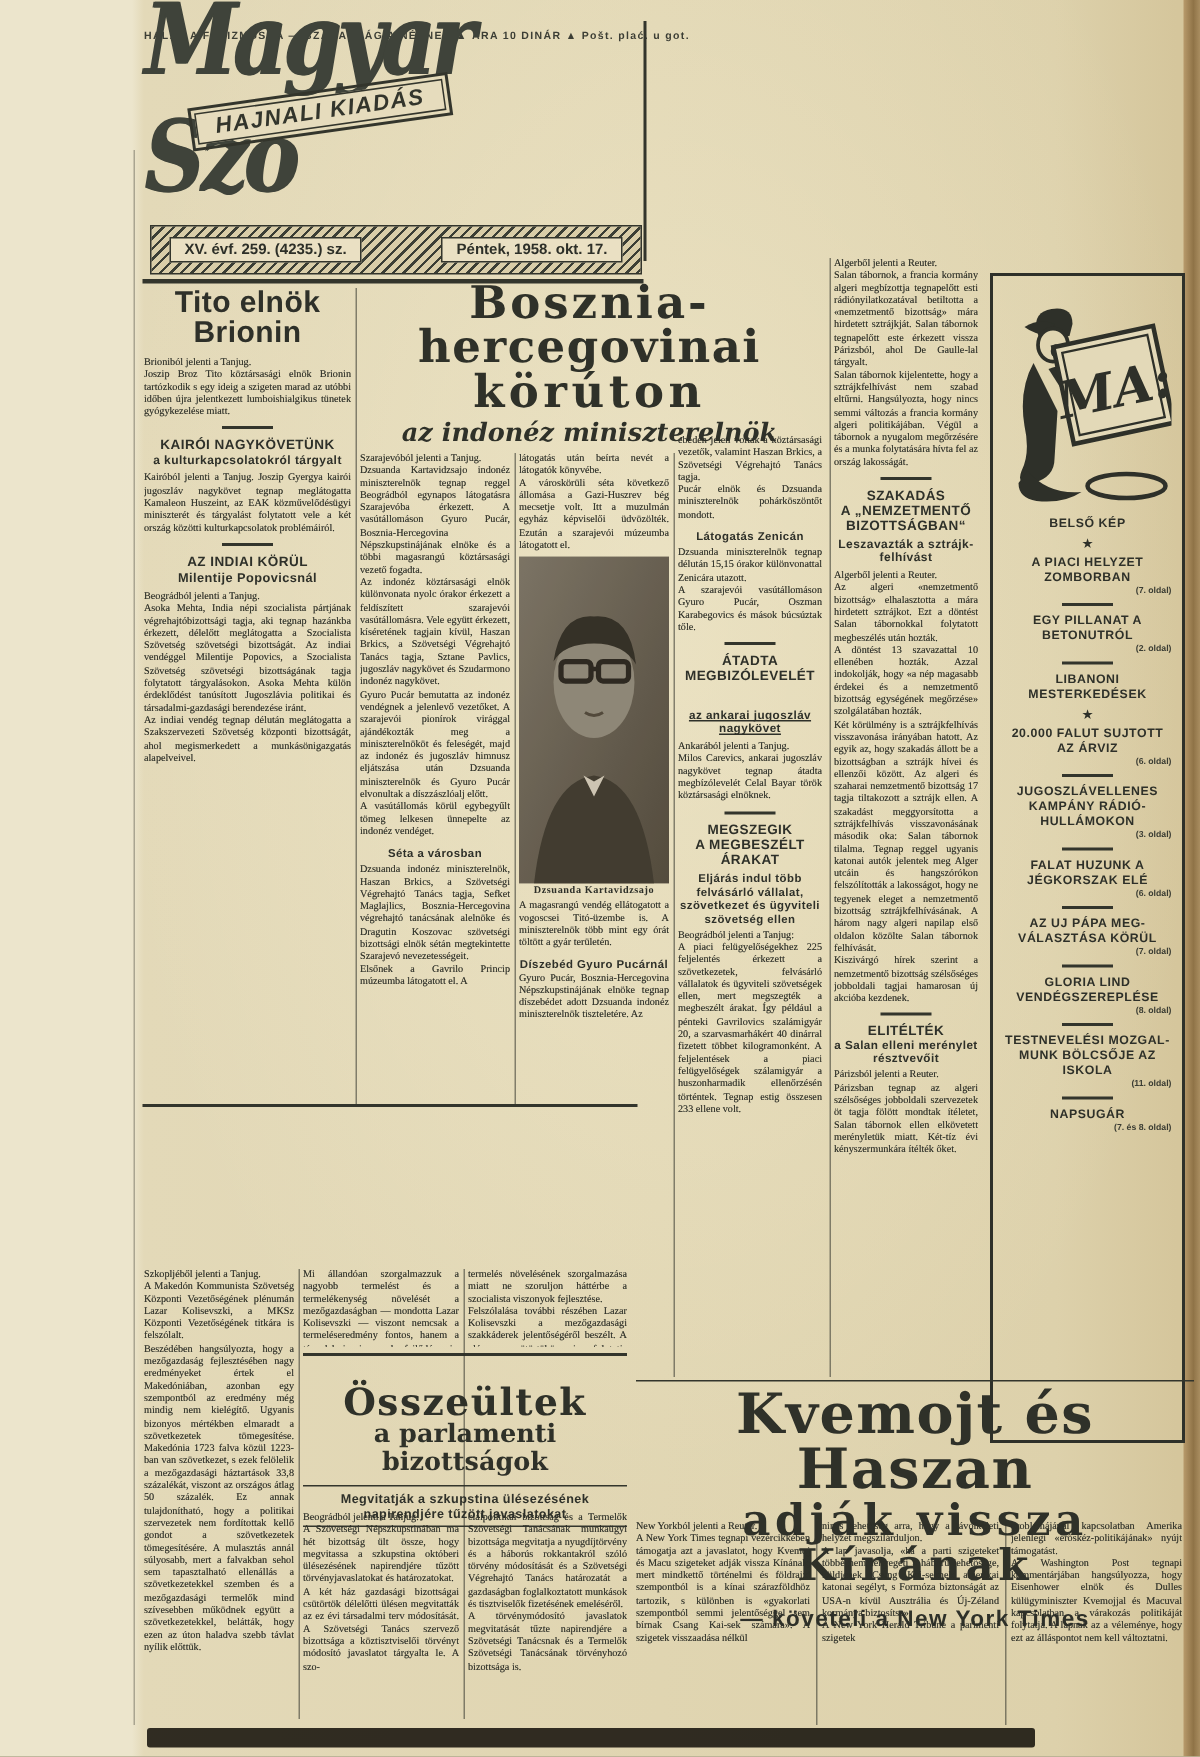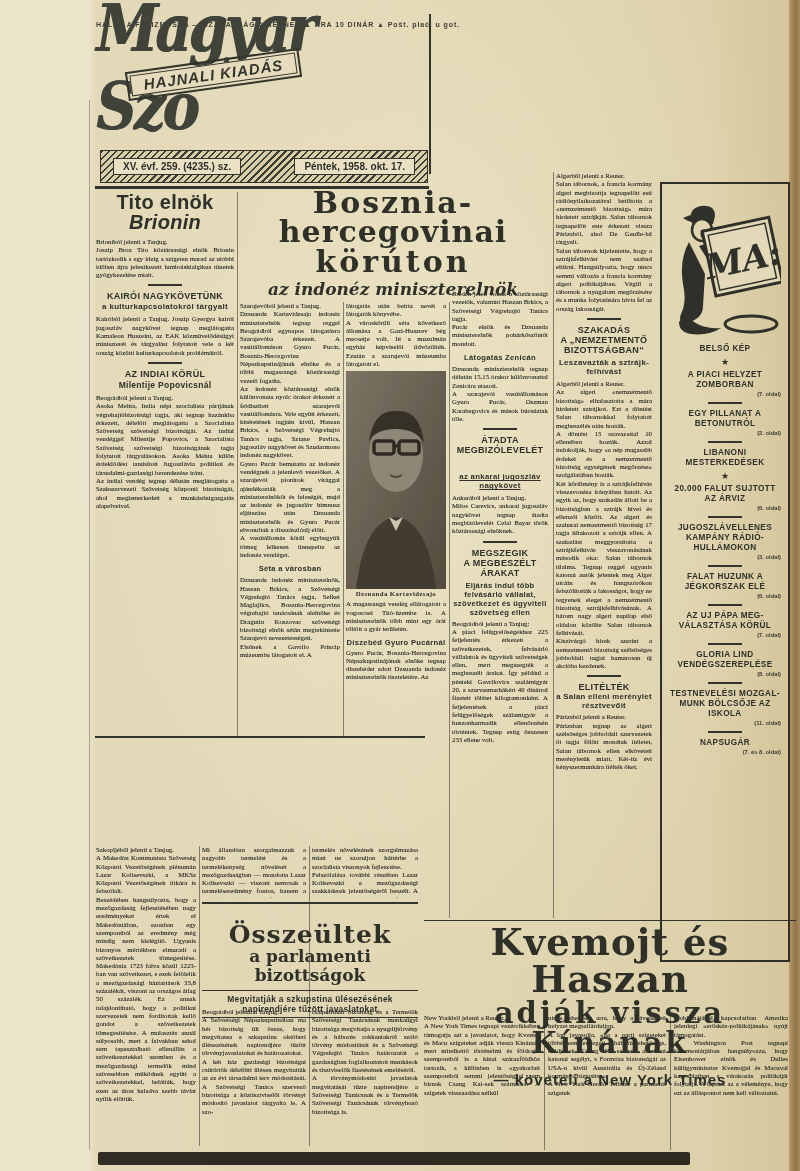--- a/index.html
+++ b/index.html
@@ -45,21 +45,21 @@
   <div class="abs" style="left:100px;top:150px;width:328px;height:33px;border:1px solid #33352c;display:flex;align-items:center;justify-content:space-between;padding:0 12px;box-sizing:border-box;background:repeating-linear-gradient(135deg,#3b3e35 0 1.6px,#d9cda8 1.6px 5px);">
     <span style="background:#eae0c3;border:1px solid #33352c;padding:2px 9px;font-family:'Liberation Sans',sans-serif;font-weight:bold;font-size:10px;white-space:nowrap;">XV. évf. 259. (4235.) sz.</span>
     <span style="background:#eae0c3;border:1px solid #33352c;padding:2px 9px;font-family:'Liberation Sans',sans-serif;font-weight:bold;font-size:10px;white-space:nowrap;">Péntek, 1958. okt. 17.</span>
   </div>
 
   <div class="abs rule" style="left:95px;top:186px;width:334px;height:3px;"></div>
 
 
   <div class="abs" style="left:96px;top:192px;width:138px;height:545px;overflow:hidden;">
     <div class="sh" style="font-size:20px;line-height:1.0;">Tito elnök</div>
-    <div class="sh" style="font-size:20px;line-height:1.0;font-style:italic;">Brionin</div>
+    <div class="sh" style="font-size:20px;line-height:1.0;">Brionin</div>
     <div class="b" style="margin-top:6px;">Brioniból jelenti a Tanjug.
 Joszip Broz Tito köztársasági elnök Brionin tartózkodik s egy ideig a szigeten marad az utóbbi időben újra jelentkezett lumboishialgikus tünetek gyógykezelése miatt.</div>
     <div class="dividerline"></div>
     <div class="sh" style="font-size:9px;">KAIRÓI NAGYKÖVETÜNK</div>
     <div class="sh" style="font-size:8px;margin-top:1px;">a kulturkapcsolatokról tárgyalt</div>
     <div class="b" style="margin-top:4px;">Kairóból jelenti a Tanjug. Joszip Gyergya kairói jugoszláv nagykövet tegnap meglátogatta Kamaleon Huszeint, az EAK közművelődésügyi miniszterét és tárgyalást folytatott vele a két ország közötti kulturkapcsolatok problémáiról.</div>
     <div class="dividerline"></div>
     <div class="sh" style="font-size:9px;">AZ INDIAI KÖRÜL</div>
     <div class="sh" style="font-size:8.5px;margin-top:1px;">Milentije Popovicsnál</div>
     <div class="b" style="margin-top:4px;">Beográdból jelenti a Tanjug.

